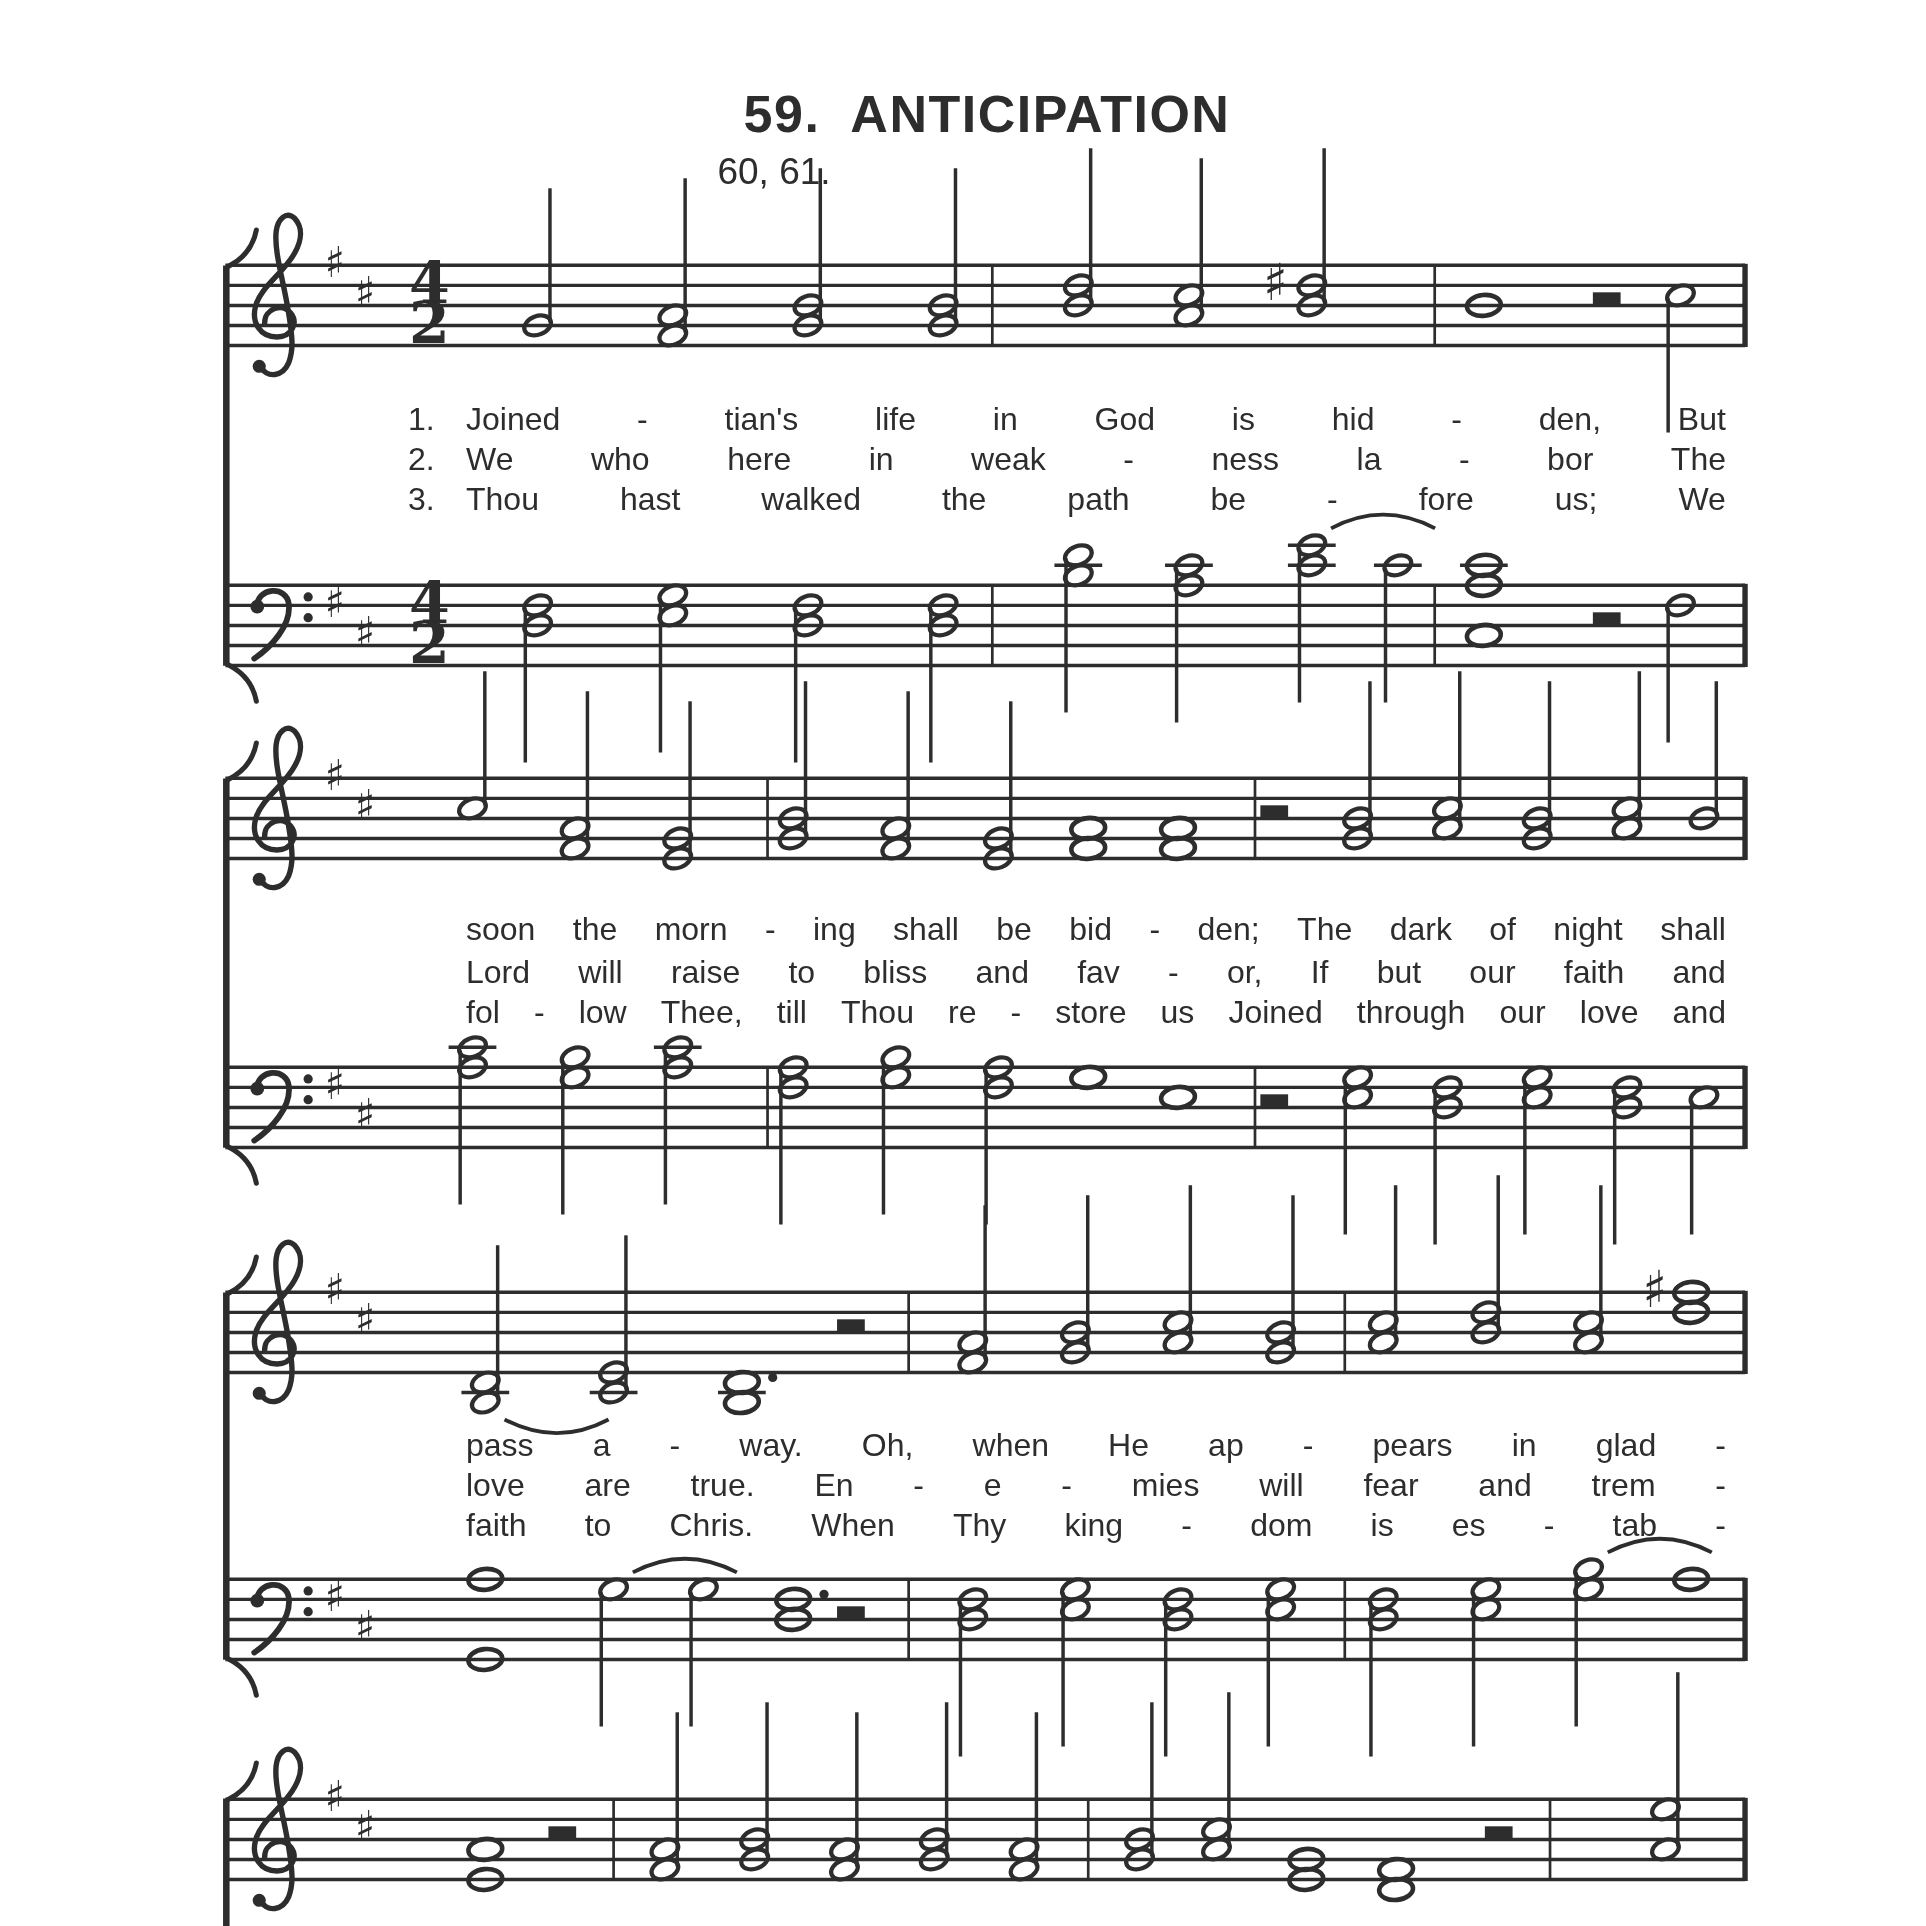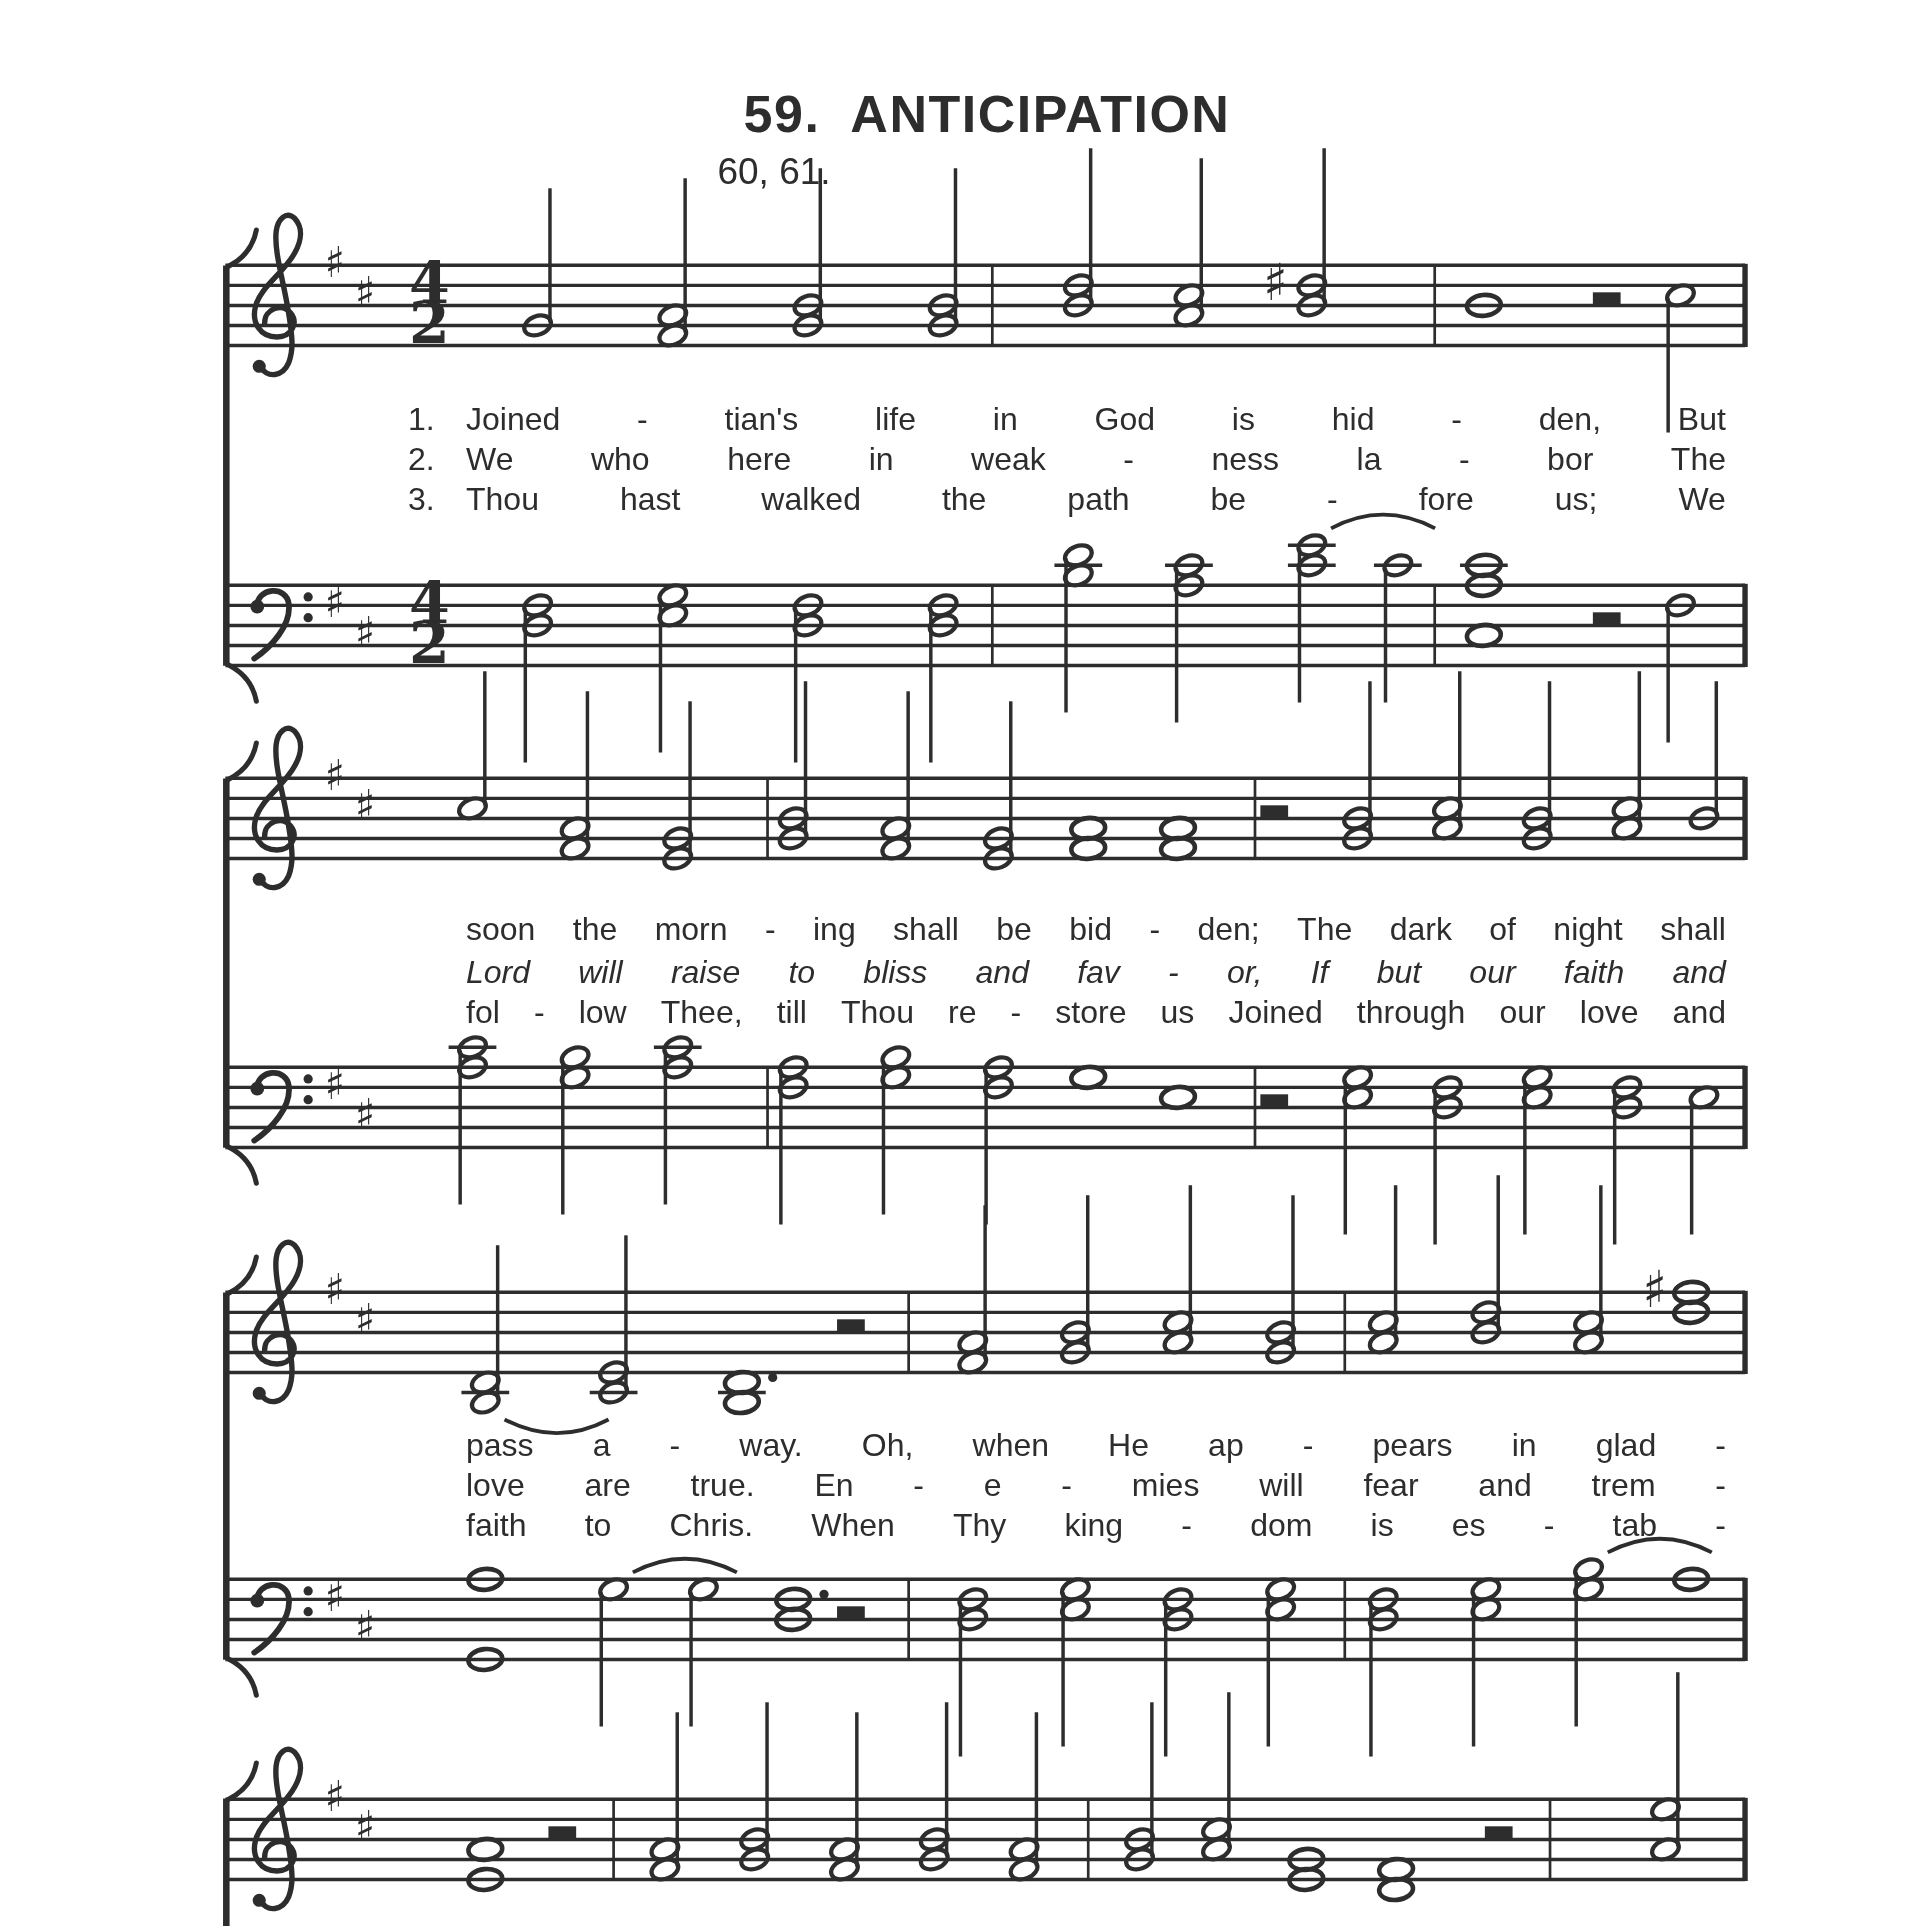--- a/index.html
+++ b/index.html
@@ -507,21 +507,21 @@
         <span class="tok">be</span>
         <span class="tok">bid</span>
         <span class="tok">-</span>
         <span class="tok">den;</span>
         <span class="tok">The</span>
         <span class="tok">dark</span>
         <span class="tok">of</span>
         <span class="tok">night</span>
         <span class="tok">shall</span>
       </div>
-      <div class="lyrics-line" style="top: 952px; font-style: italic;">
+      <div class="lyrics-line" style="top: 952px;">
         <span class="tok">Lord</span>
         <span class="tok">will</span>
         <span class="tok">raise</span>
         <span class="tok">to</span>
         <span class="tok">bliss</span>
         <span class="tok">and</span>
         <span class="tok">fav</span>
         <span class="tok">-</span>
         <span class="tok">or,</span>
         <span class="tok">If</span>

